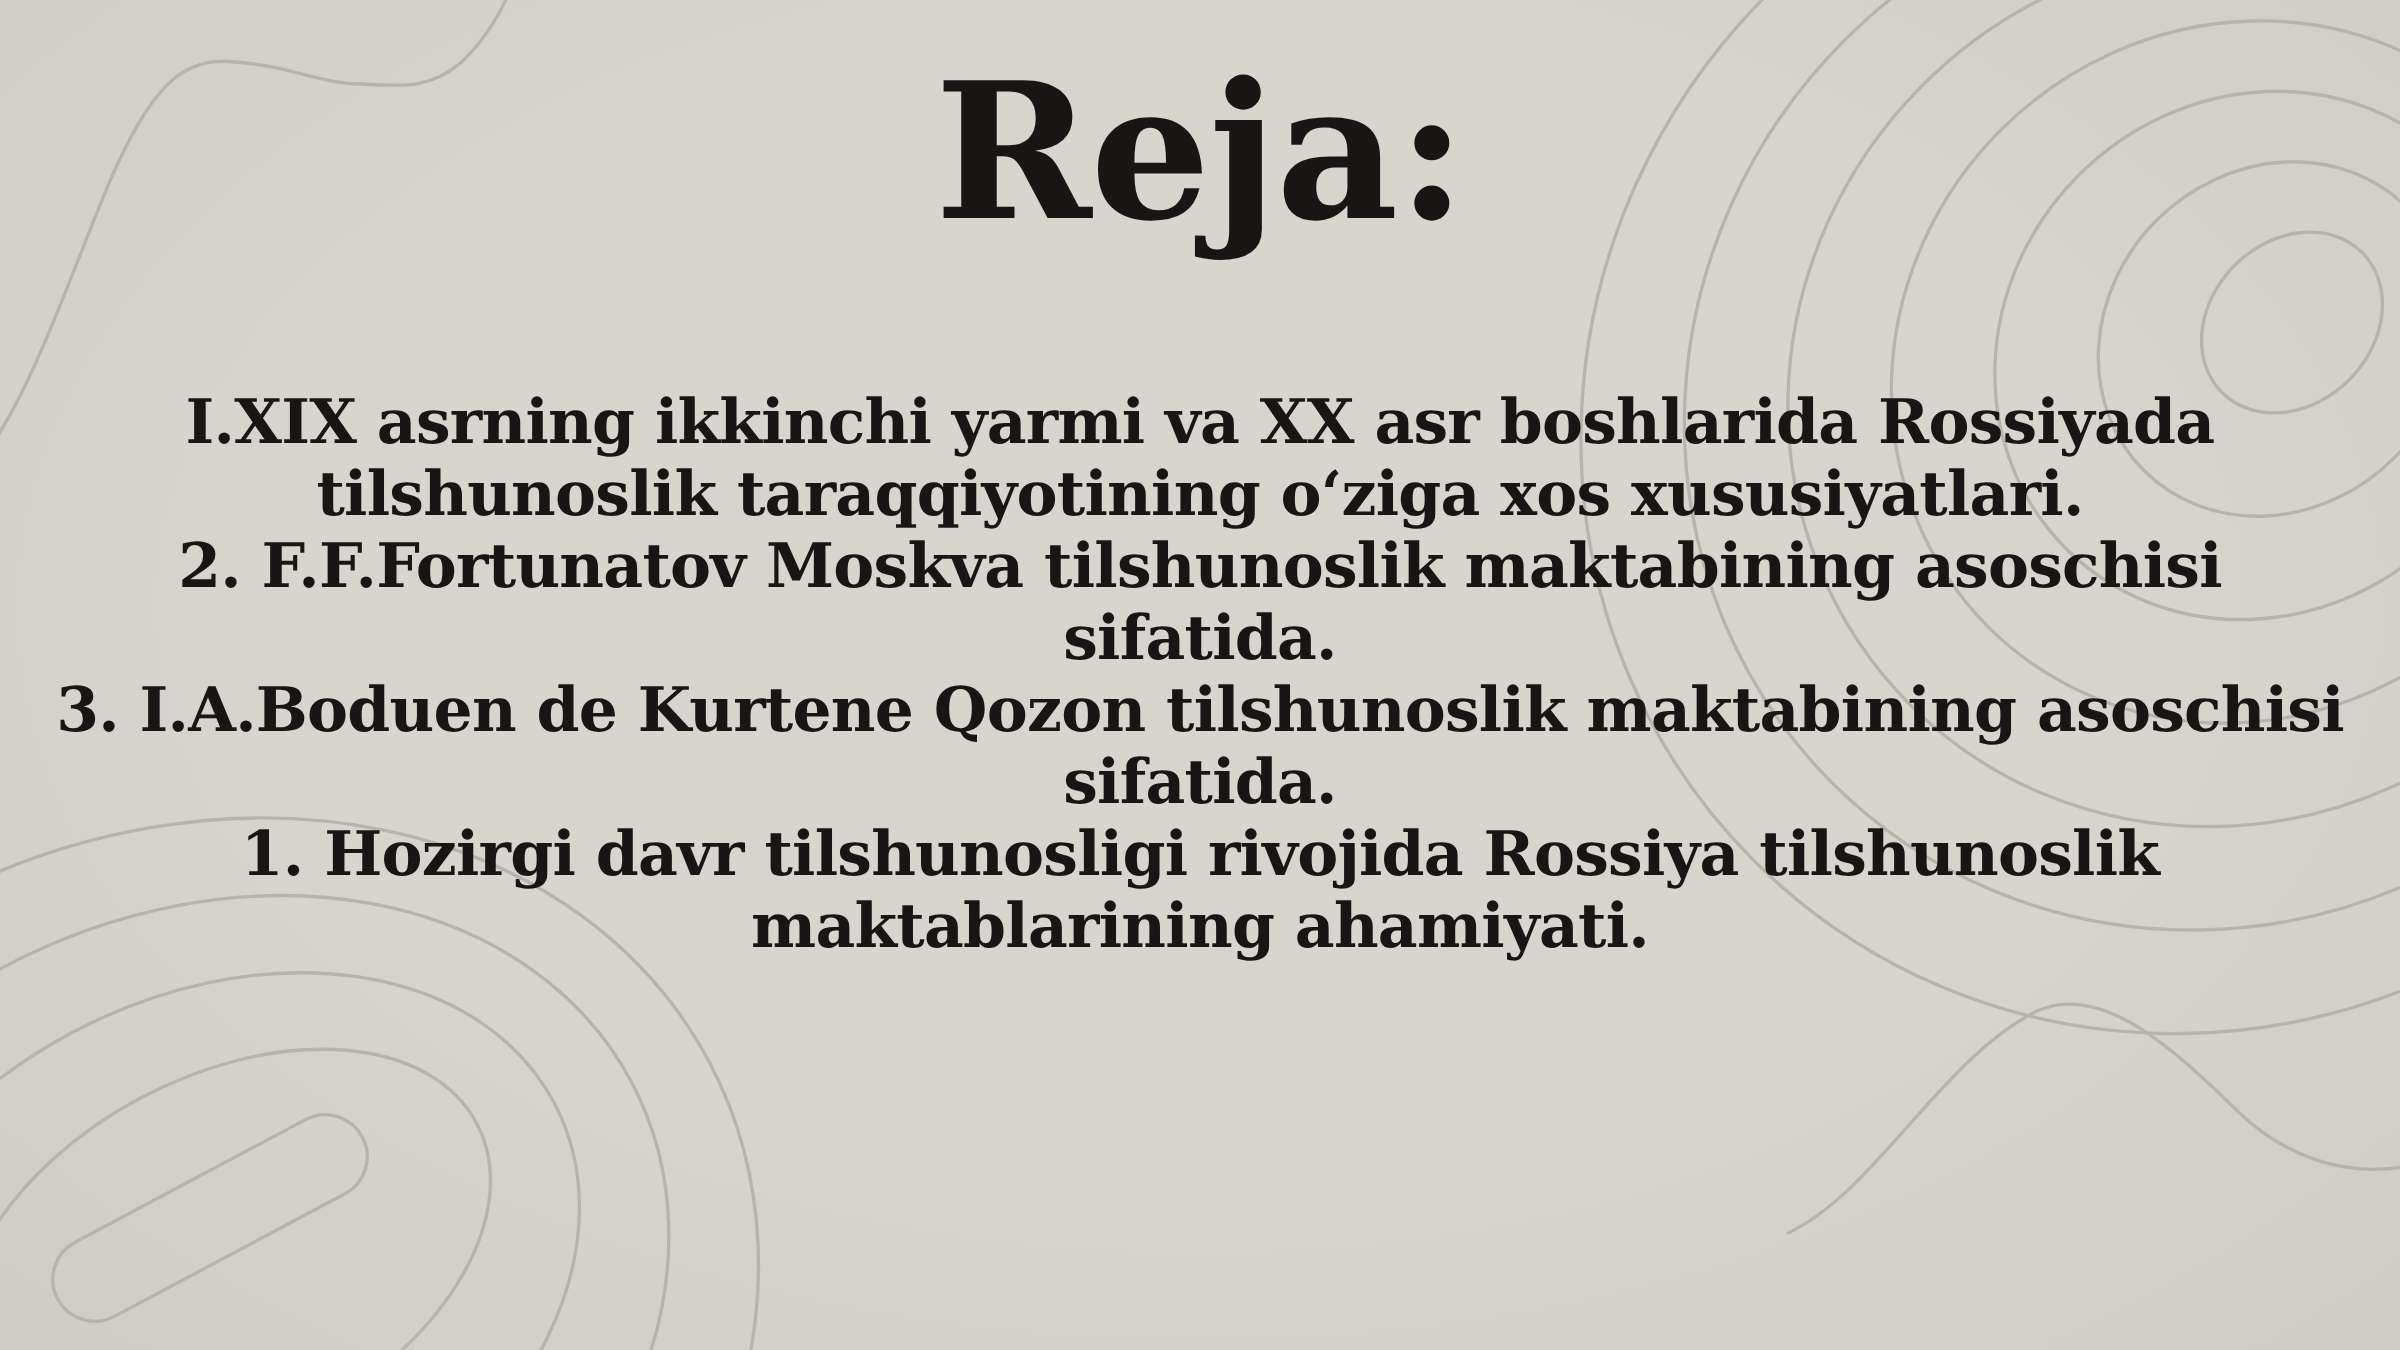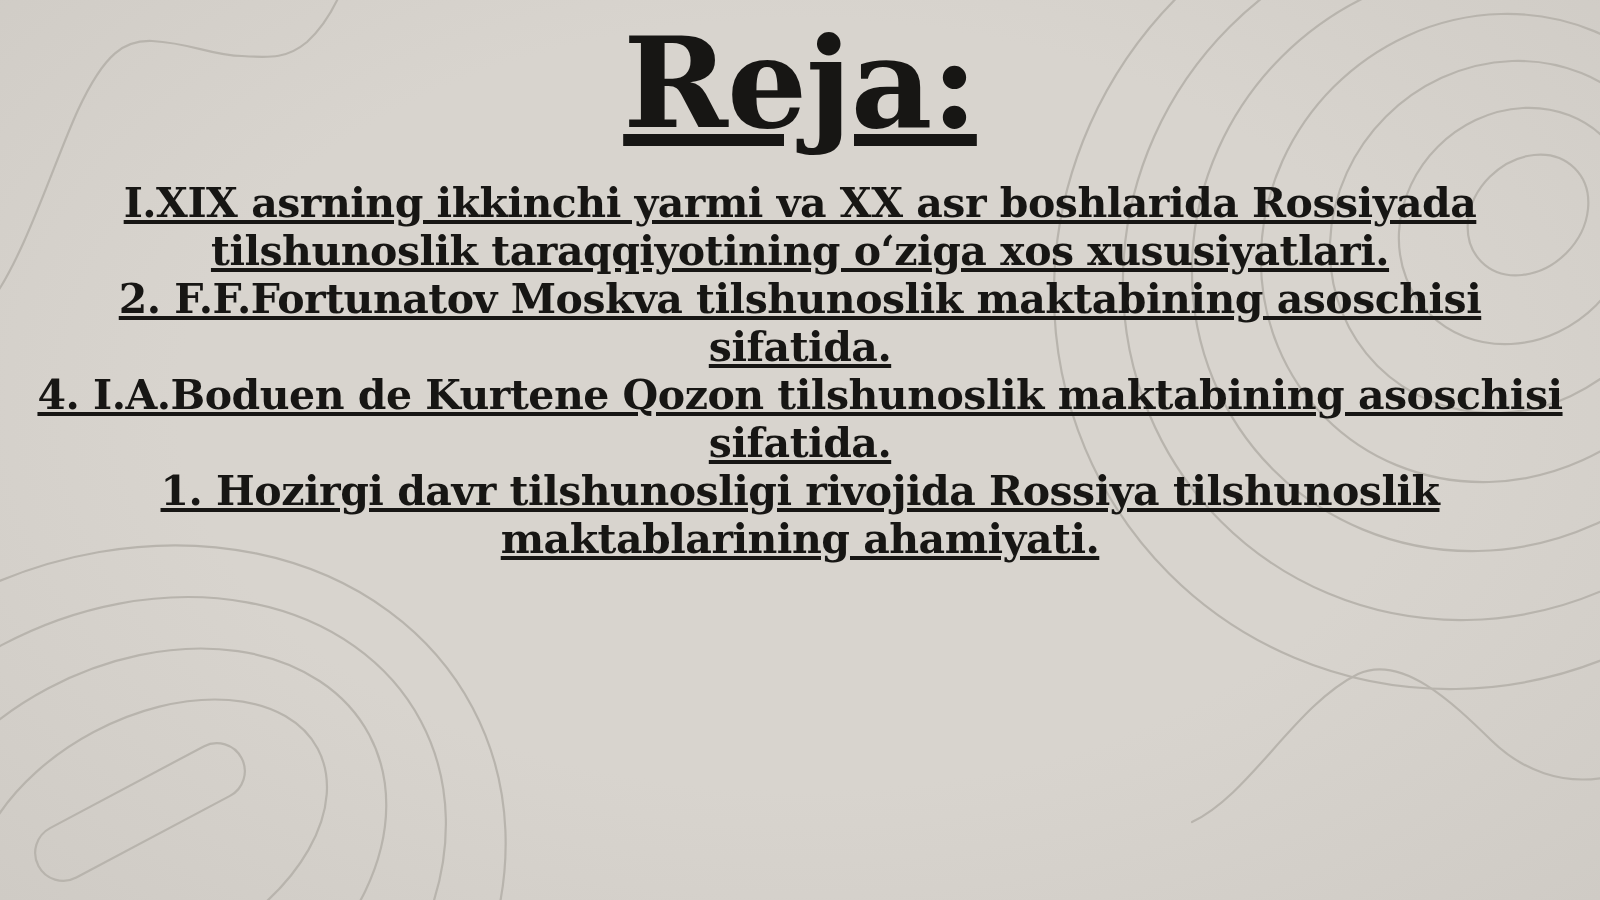--- a/index.html
+++ b/index.html
@@ -20,33 +20,32 @@
     overflow:hidden;
   }
   .bg-contours{
     position:absolute;inset:0;
     width:1600px;height:900px;
     pointer-events:none;
   }
   .content{
     position:relative;
     width:100%;height:100%;
-    padding-top:15px;
+    padding-top:33px;
     text-align:center;
     color:var(--ink);
-    text-decoration:underline;
   }
   .title{
     font-size:126px;
     font-weight:700;
     line-height:1.08;
     letter-spacing:-1px;
   }
   .plan-list{
-    margin-top:28px;
+    margin-top:88px;
     text-align:center;
   }
   .plan-item{
     font-size:41px;
     font-weight:700;
     line-height:48px;
     letter-spacing:-0.5px;
     white-space:pre-line;
   }
 </style>
@@ -82,20 +81,20 @@
     </g>
   </svg>
 
   <div class="content">
     <h1 class="title">Reja:</h1>
     <div class="plan-list" id="plan-list">
         <div class="plan-item">I.XIX asrning ikkinchi yarmi va XX asr boshlarida Rossiyada
 tilshunoslik taraqqiyotining o‘ziga xos xususiyatlari.</div>
         <div class="plan-item">2. F.F.Fortunatov Moskva tilshunoslik maktabining asoschisi
 sifatida.</div>
-        <div class="plan-item">4. I.A.Boduen de Kurtene Qozon tilshunoslik maktabining asoschisi
+        <div class="plan-item">3. I.A.Boduen de Kurtene Qozon tilshunoslik maktabining asoschisi
 sifatida.</div>
         <div class="plan-item">1. Hozirgi davr tilshunosligi rivojida Rossiya tilshunoslik
 maktablarining ahamiyati.</div>
       </div>
   </div>
 
 </div>
 
 </body></html>

